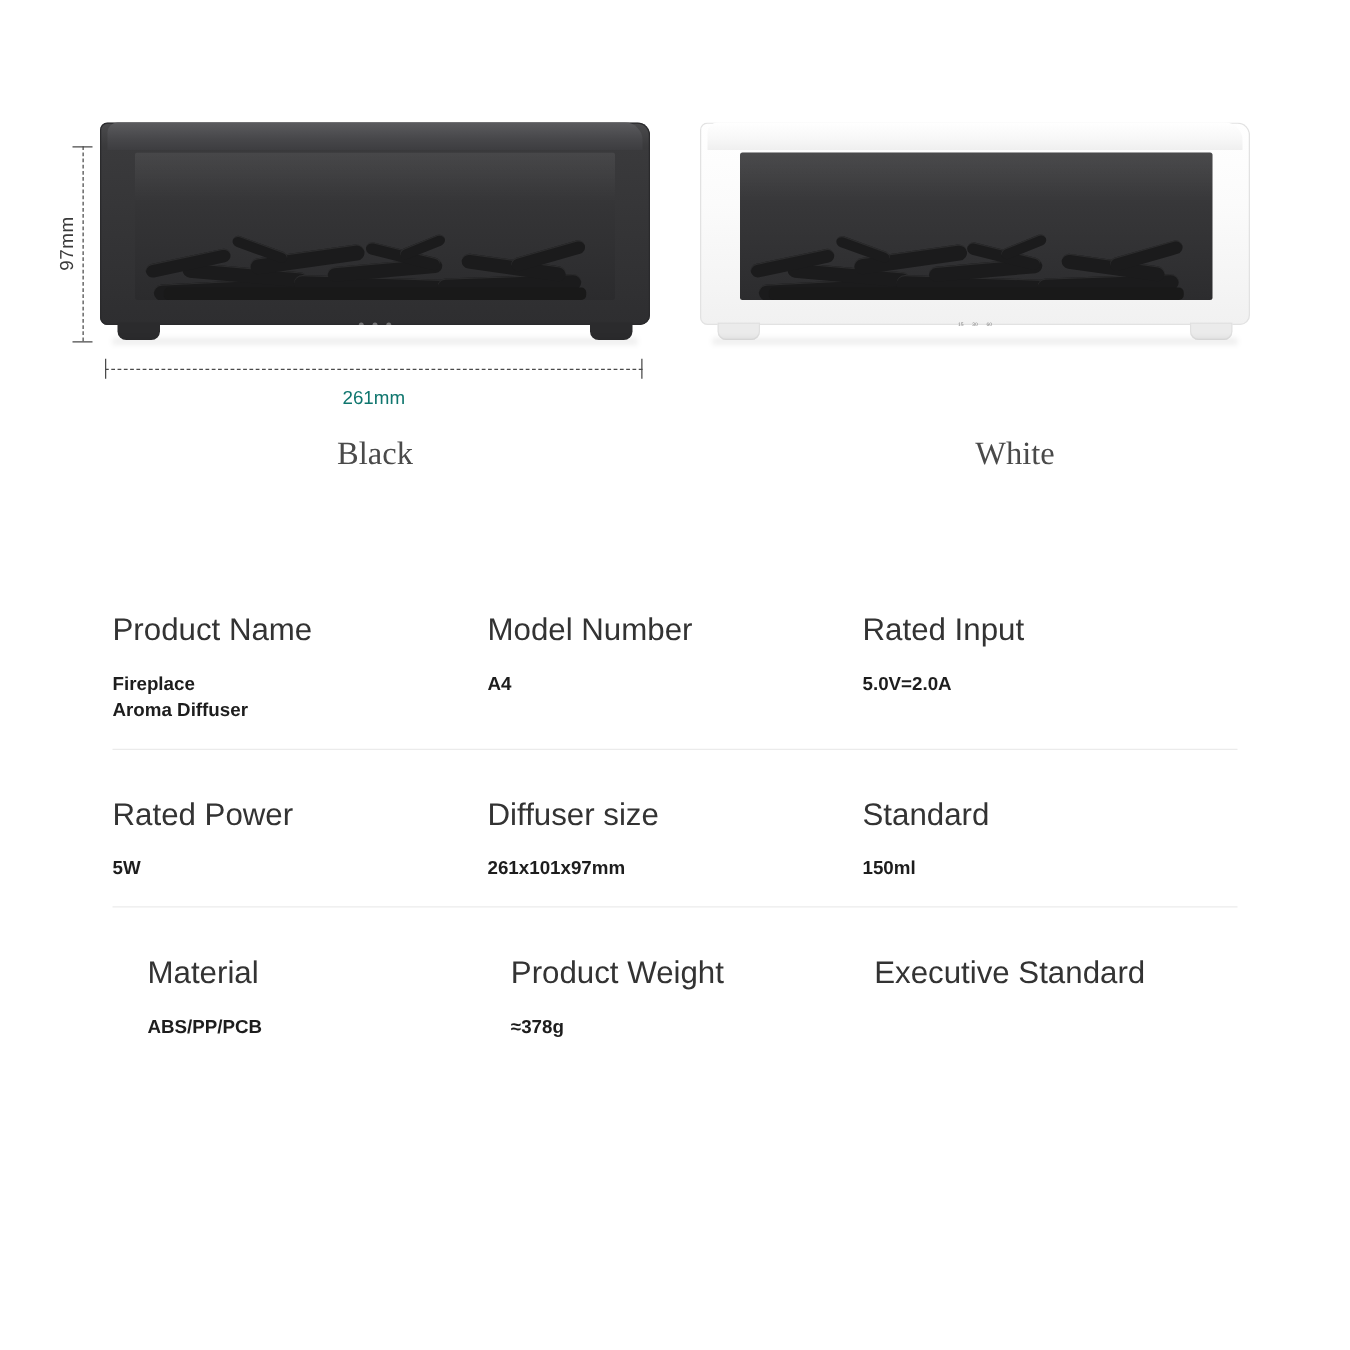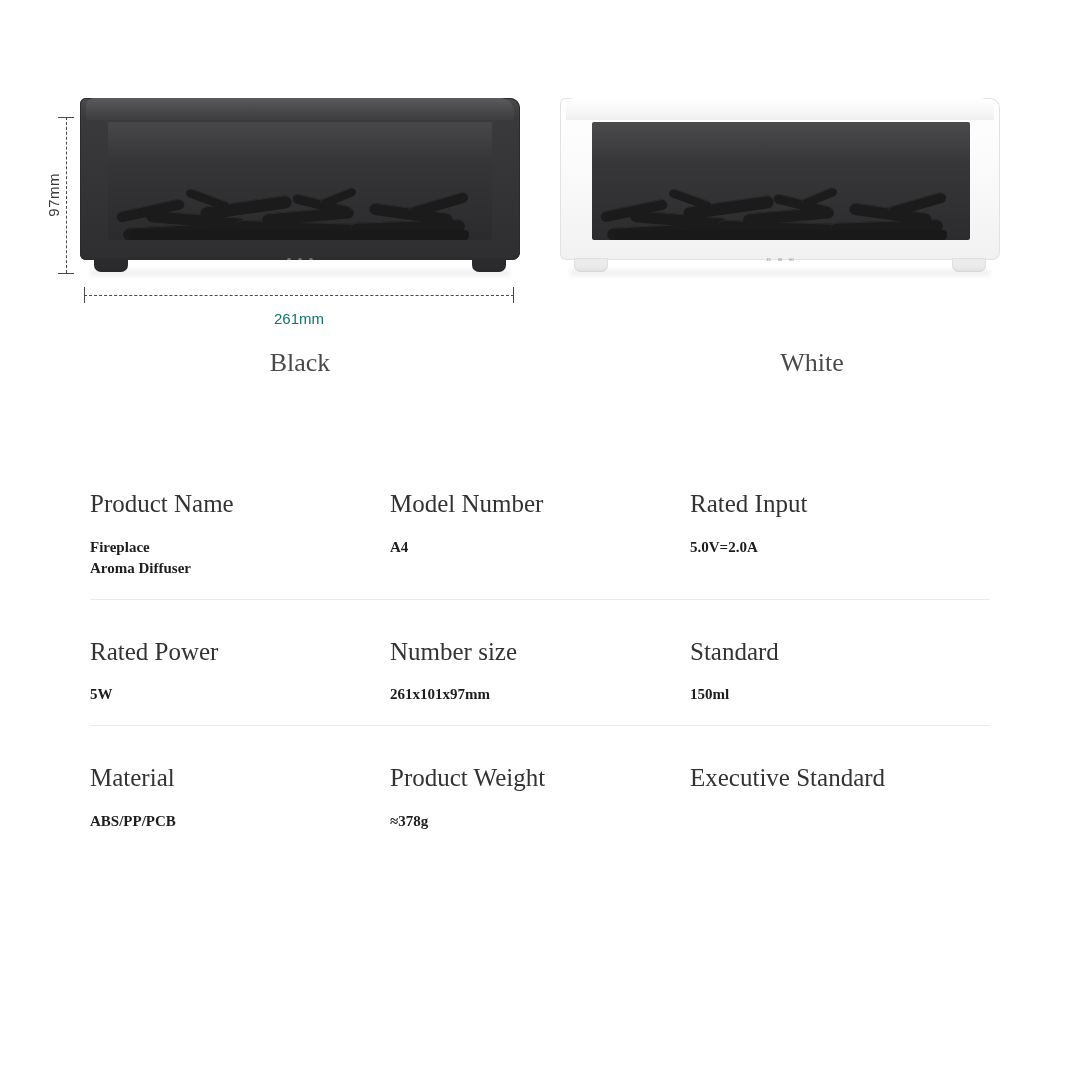--- a/index.html
+++ b/index.html
@@ -232,28 +232,27 @@
   }
   .color-caption.black-cap { left: 80px; }
   .color-caption.white-cap { left: 592px; }
 
   
   .specs {
     position: absolute;
     left: 90px;
     top: 470px;
     width: 900px;
-    font-family: Liberation Serif, serif;
   }
   .spec-row {
     display: flex;
     padding: 18px 0 20px;
     border-bottom: 1px solid #ebebeb;
   }
-  .spec-row.last { border-bottom: none; }
+  .spec-row.last { border-bottom: none; margin-left: 28px; }
   .spec-cell {
     width: 311px;
     box-sizing: border-box;
     padding-right: 12px;
   }
   .spec-cell .k {
     font-size: 25px;
     color: #333333;
     font-weight: 400;
     line-height: 1.3;
@@ -367,21 +366,21 @@
       <div class="v">5.0V=2.0A</div>
     </div>
   </div>
 
   <div class="spec-row r2">
     <div class="spec-cell">
       <div class="k">Rated Power</div>
       <div class="v">5W</div>
     </div>
     <div class="spec-cell">
-      <div class="k">Number size</div>
+      <div class="k">Diffuser size</div>
       <div class="v">261x101x97mm</div>
     </div>
     <div class="spec-cell">
       <div class="k">Standard</div>
       <div class="v">150ml</div>
     </div>
   </div>
 
   <div class="spec-row r3 last">
     <div class="spec-cell">

